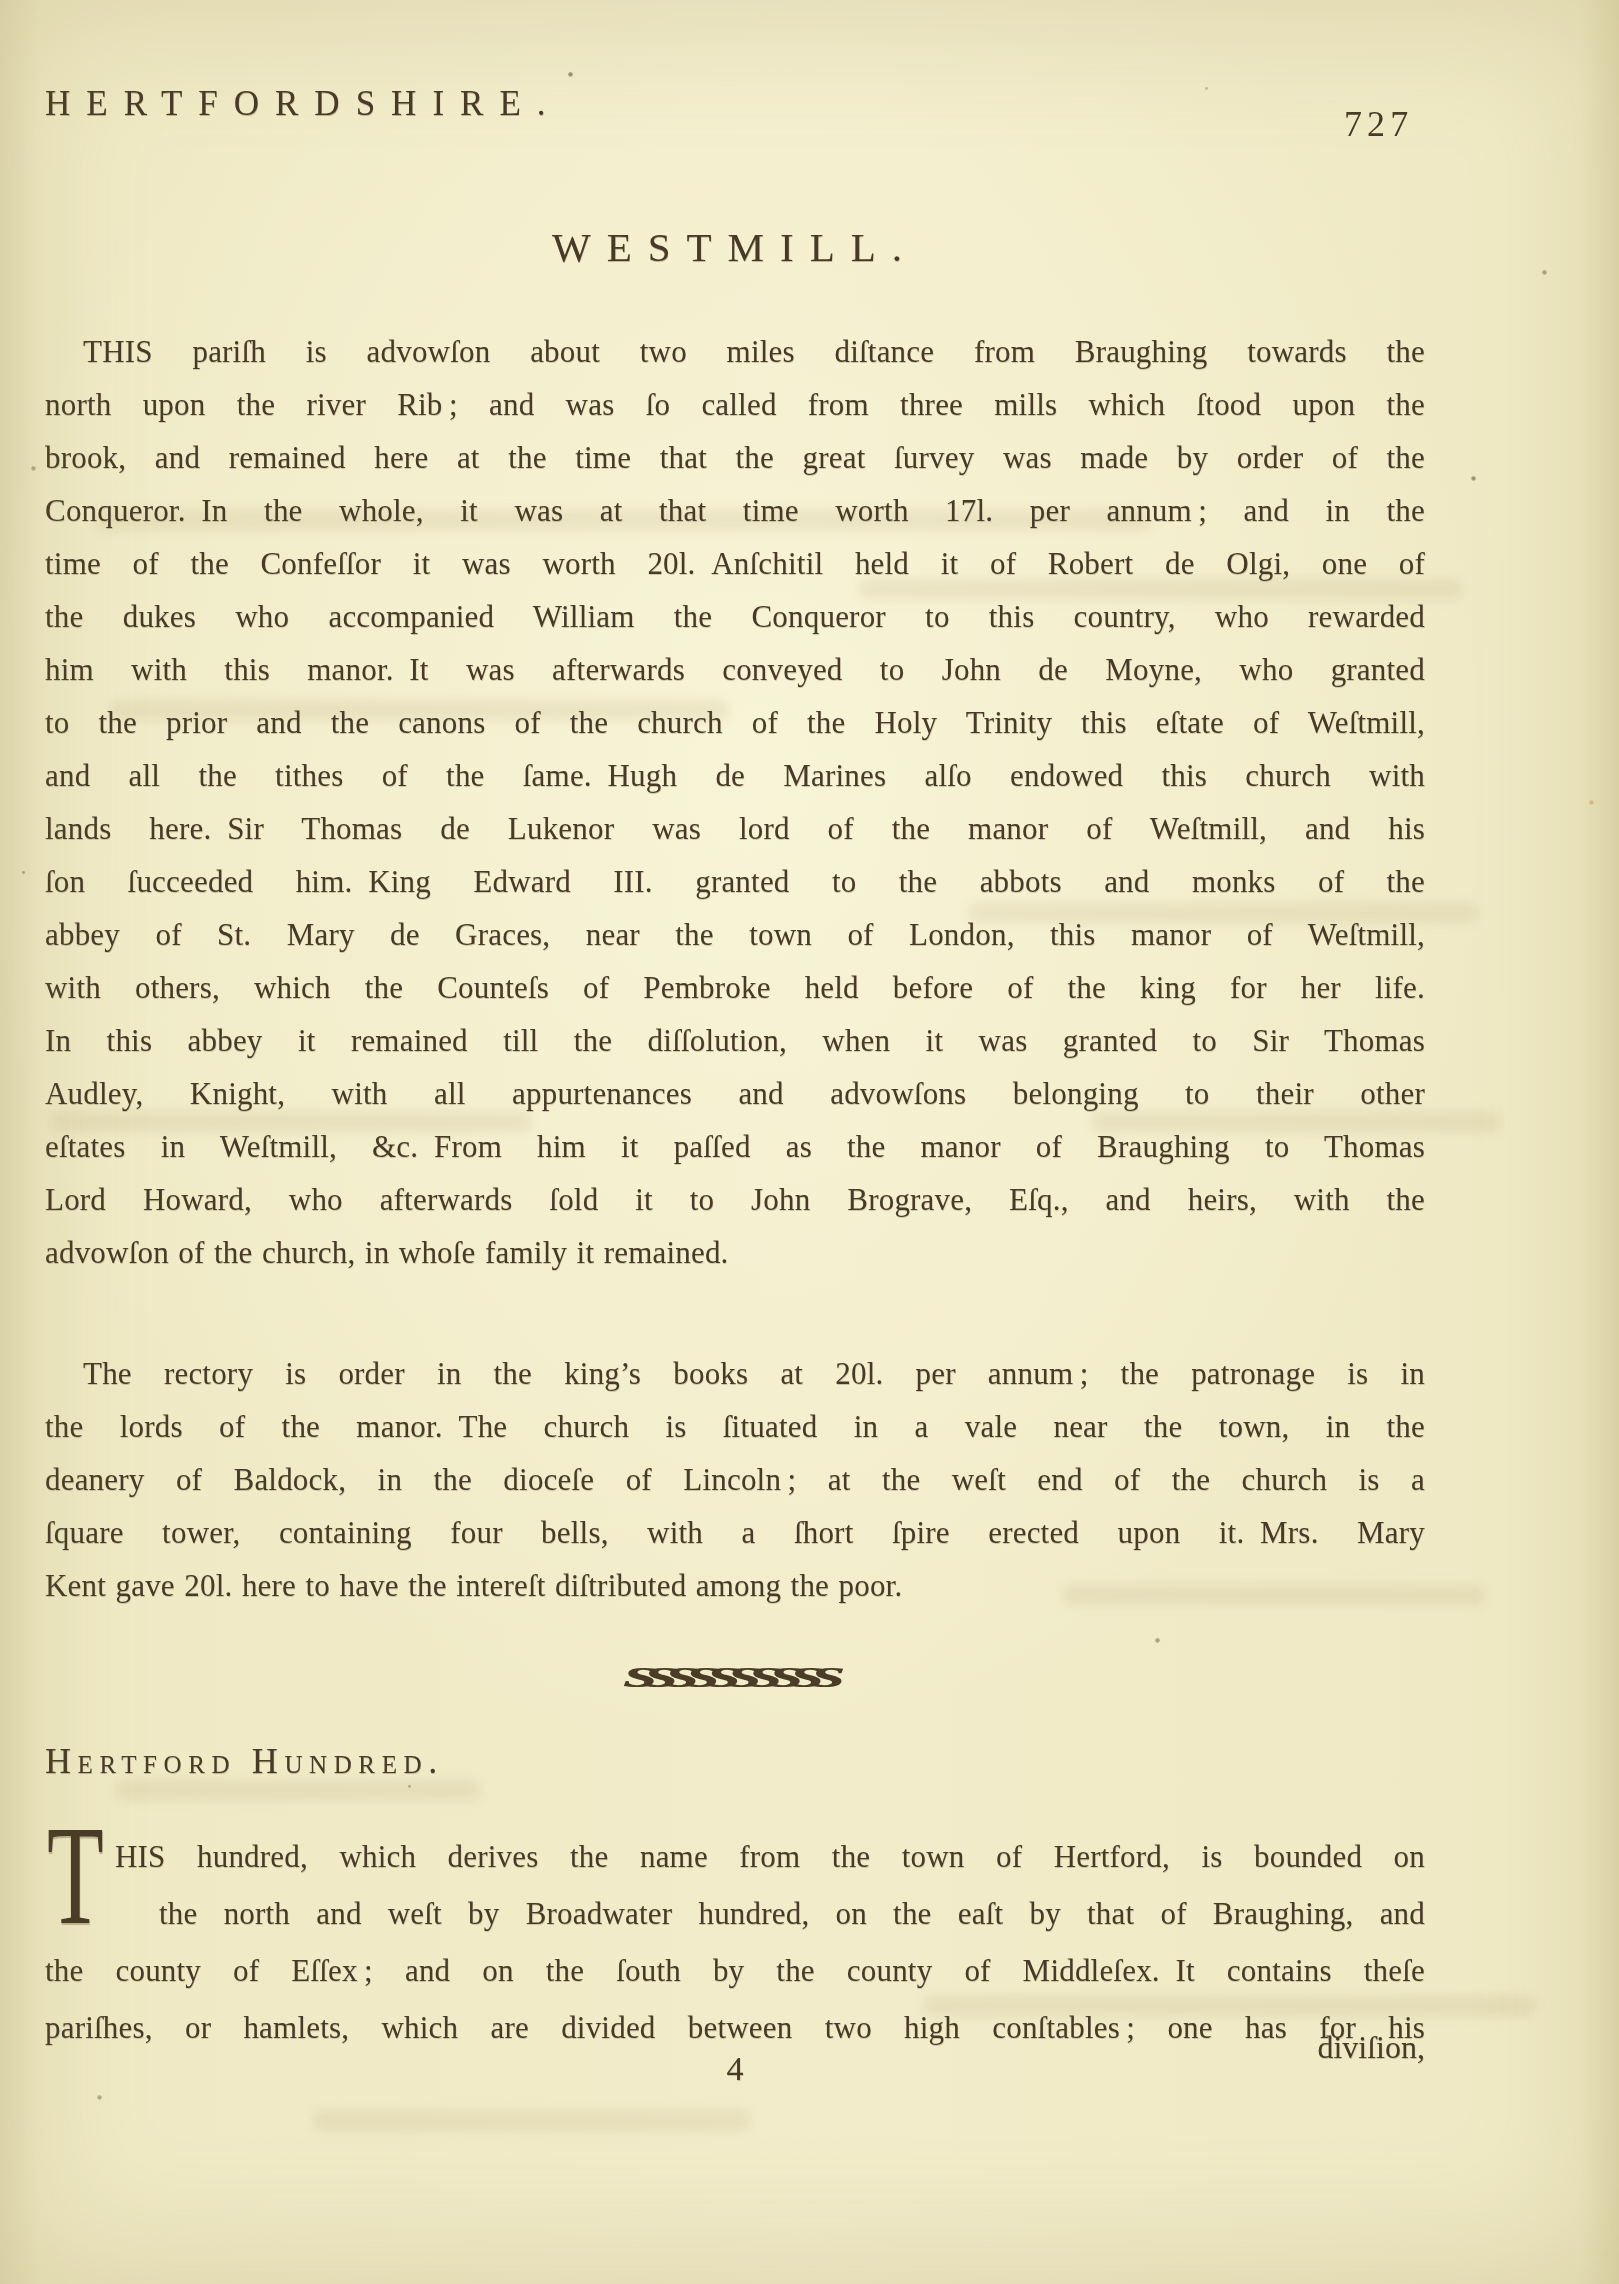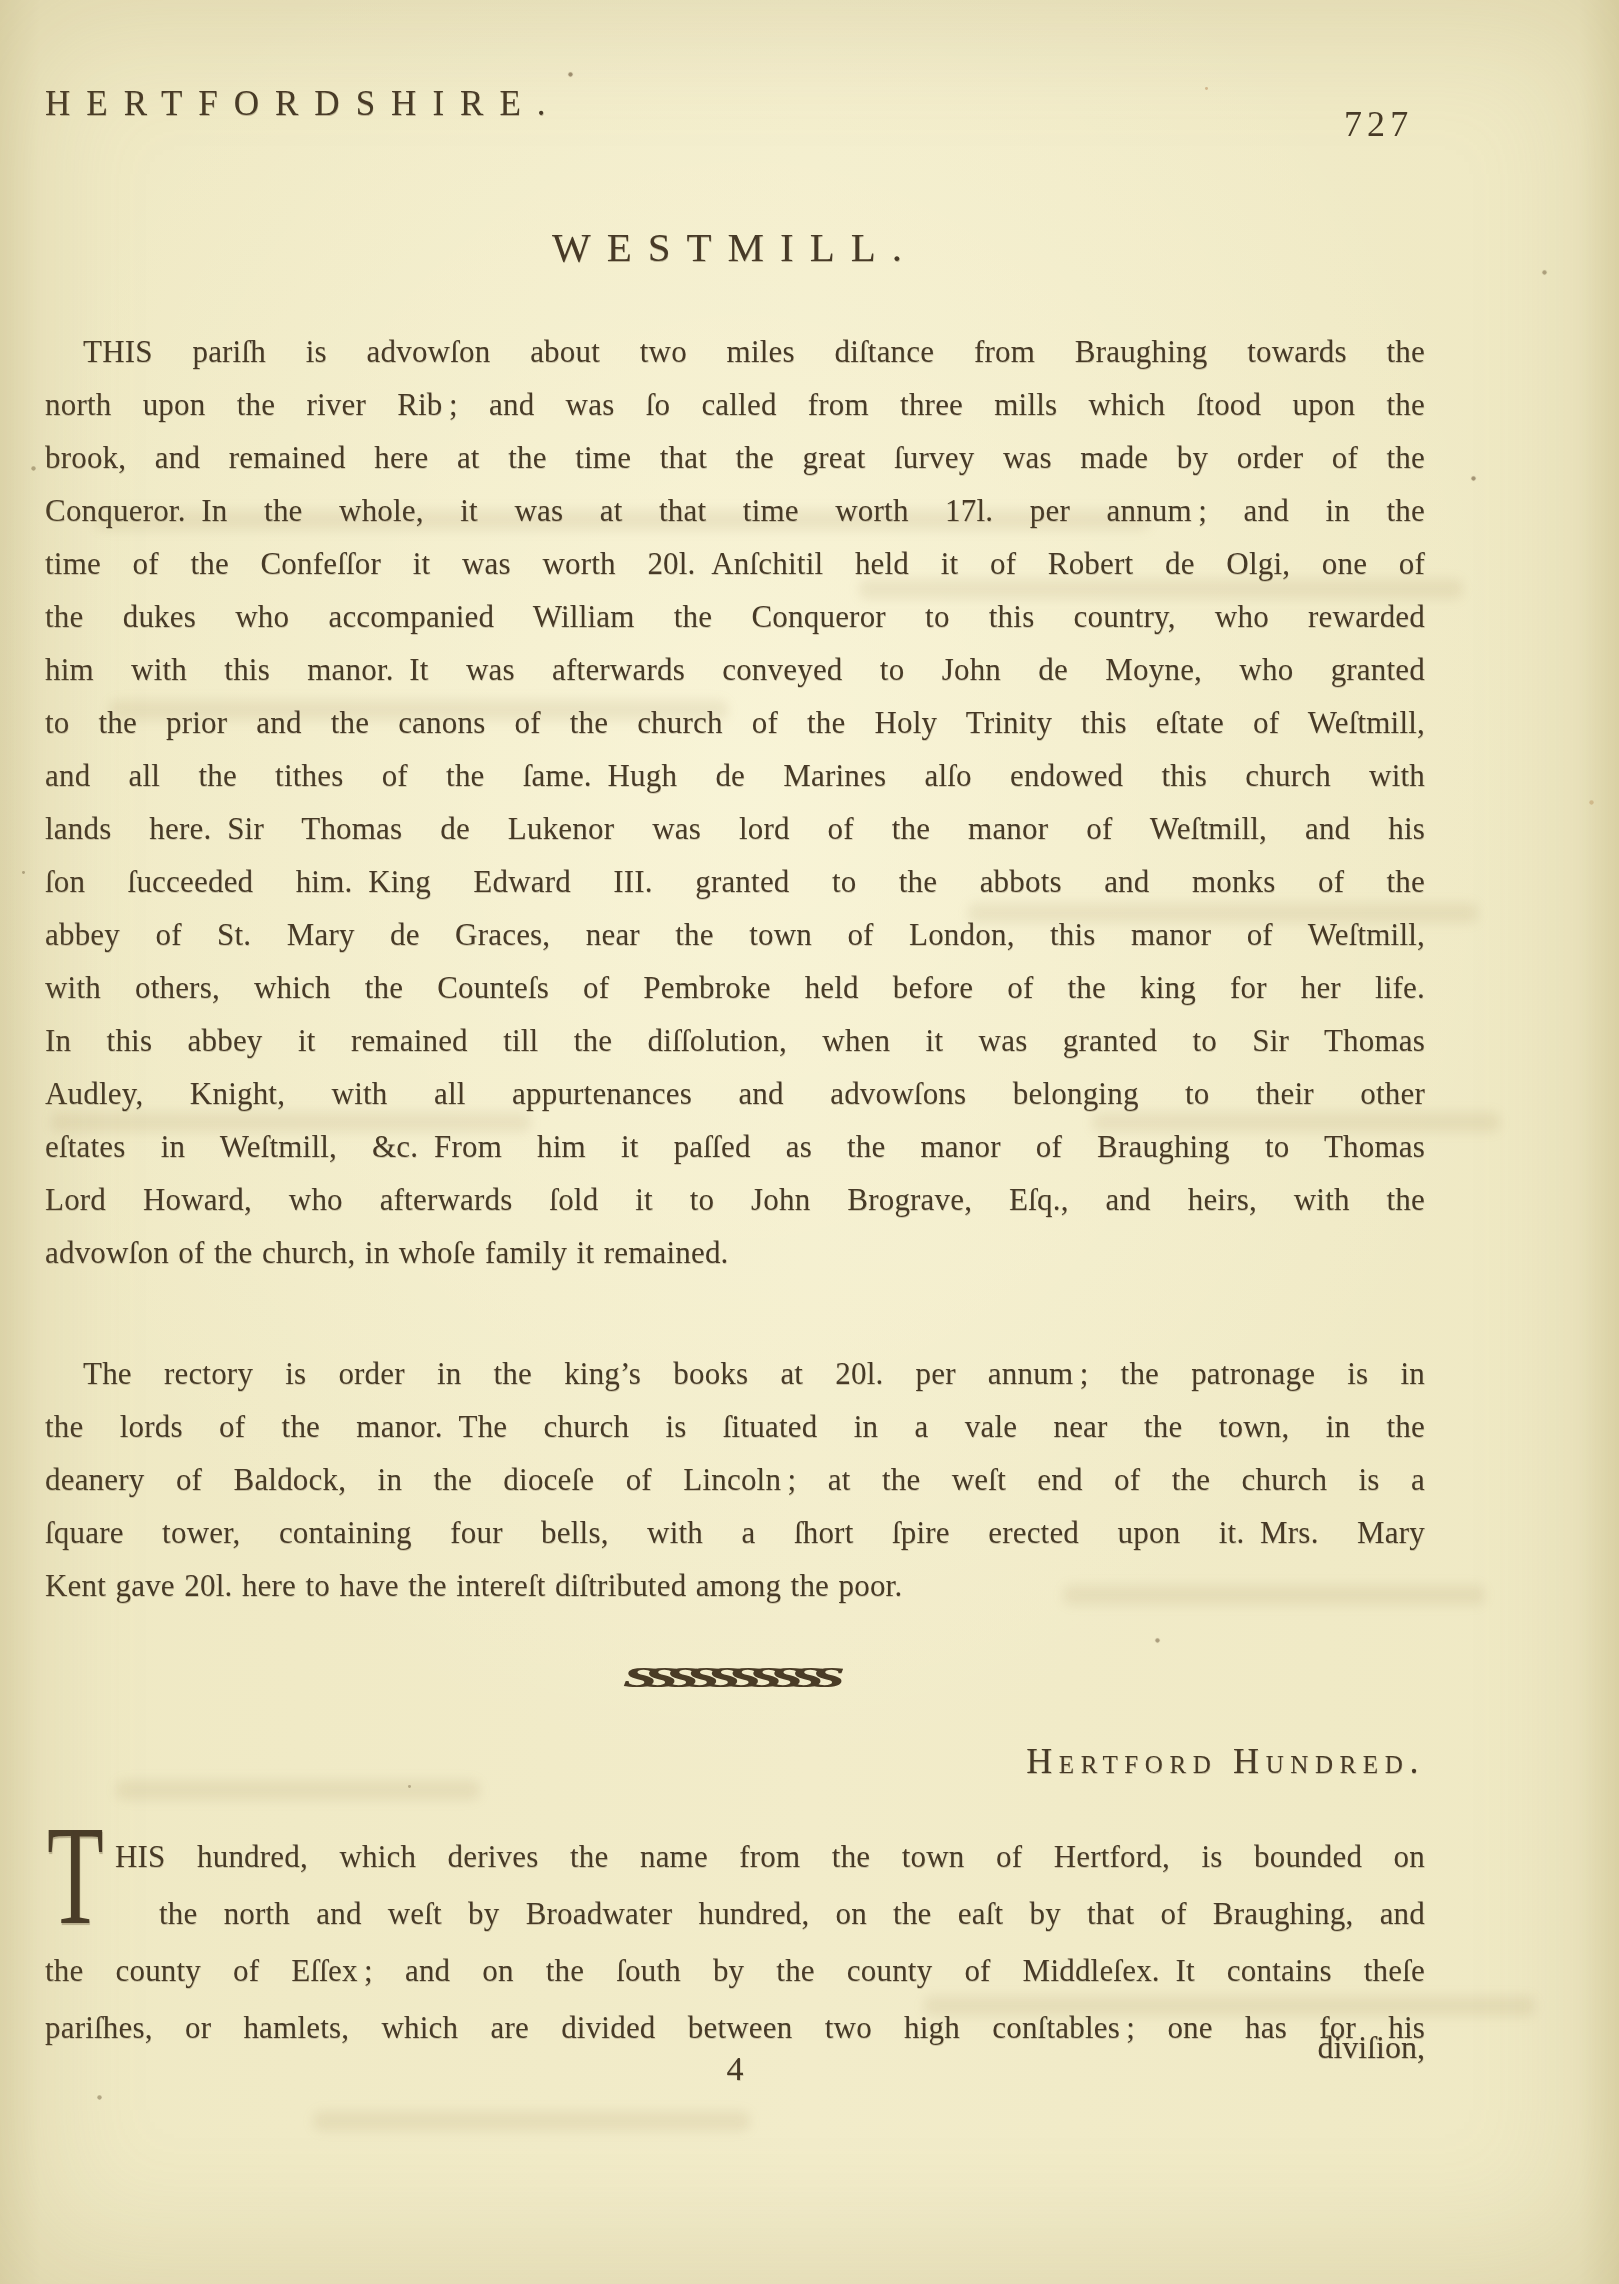--- a/index.html
+++ b/index.html
@@ -76,21 +76,21 @@
   }
   .divider{top:1630px;text-align:center;line-height:87px;}
   .divider .ornament{
     display:inline-block;
     font-size:87px;font-style:italic;font-weight:bold;
     letter-spacing:-13px;padding-right:13px;
     transform:scaleY(0.45);
     color:#4a3c26;
   }
   .hundred-heading{
-    top:1740px;text-align:right;margin:0;font-weight:normal;
+    top:1740px;text-align:left;margin:0;font-weight:normal;
     font-variant:small-caps;font-size:36px;letter-spacing:6.6px;
     text-shadow:0.4px 0.7px 0.5px rgba(70,52,28,0.28);
   }
   .signature-mark{
     top:2050px;text-align:center;font-size:34px;
     text-shadow:0.4px 0.6px 0.4px rgba(70,52,28,0.25);
   }
   .catchword{
     position:absolute;left:45px;width:1380px;top:2029px;
     text-align:right;font-size:32px;

